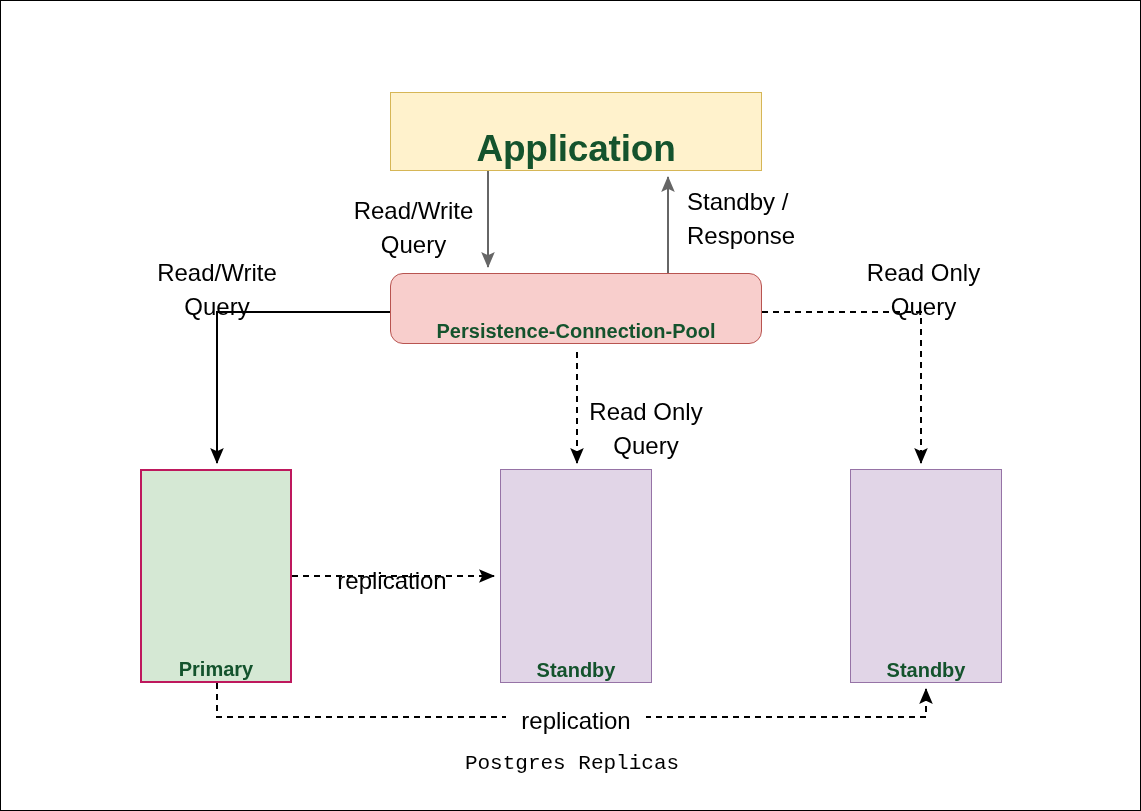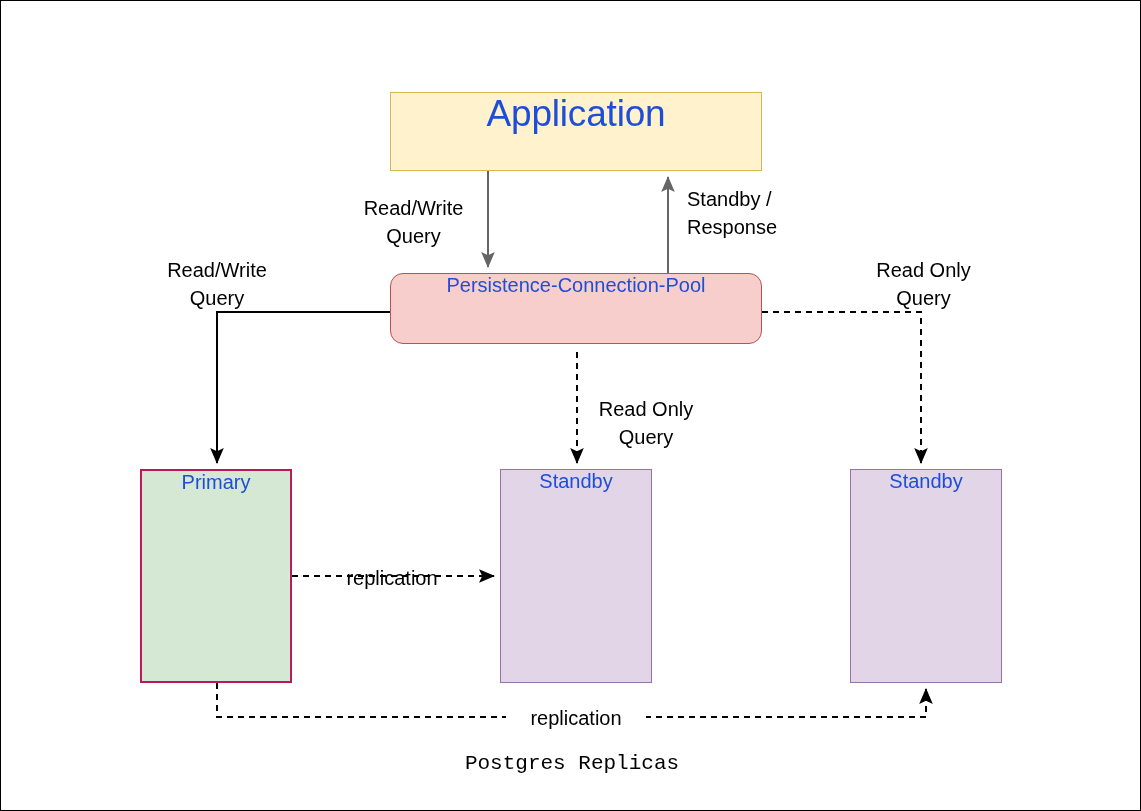--- a/index.html
+++ b/index.html
@@ -23,24 +23,25 @@
     position: absolute;
     left: 0;
     top: 0;
     width: 1141px;
     height: 811px;
   }
   .node {
     position: absolute;
     box-sizing: border-box;
     display: flex;
-    align-items: flex-start;
+    align-items: flex-end;
     justify-content: center;
     text-align: center;
-    color: #1d4ed8;
+    color: #14532d;
+    font-weight: bold;
   }
   .node-app {
     left: 389px;
     top: 91px;
     width: 372px;
     height: 79px;
     background: #fff2cc;
     border: 1px solid #d6b656;
     font-size: 37px;
     letter-spacing: -0.2px;
@@ -71,21 +72,21 @@
     background: #e1d5e7;
     border: 1px solid #9673a6;
   }
   .node-standby-right {
     left: 849px;
     background: #e1d5e7;
     border: 1px solid #9673a6;
   }
   .edge-label {
     position: absolute;
-    font-size: 20px;
+    font-size: 24px;
     color: #000000;
     line-height: 1.4;
     white-space: pre-line;
   }
   .lbl-rw-center { left: 345px; top: 193px; width: 135px; text-align: center; }
   .lbl-rw-left   { left: 146px; top: 255px; width: 140px; text-align: center; }
   .lbl-result    { left: 686px; top: 184px; width: 160px; text-align: left; }
   .lbl-ro-right  { left: 855px; top: 255px; width: 135px; text-align: center; }
   .lbl-ro-mid    { left: 585px; top: 394px; width: 120px; text-align: center; }
   .lbl-repl-mid  { left: 330px; top: 563px; width: 122px; text-align: center; }

